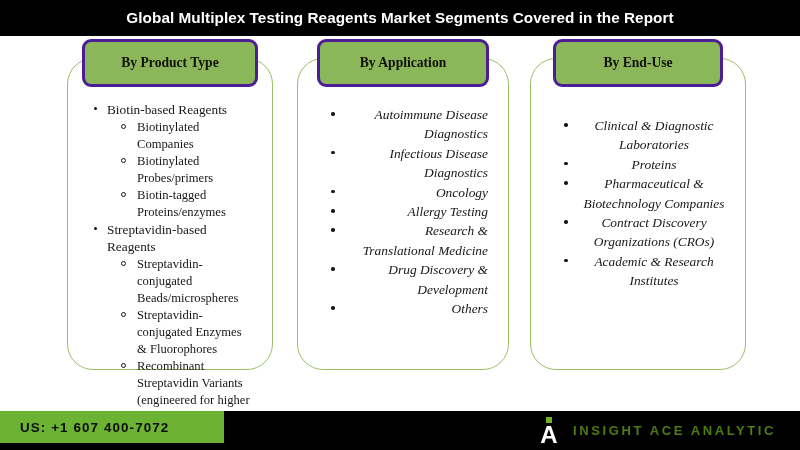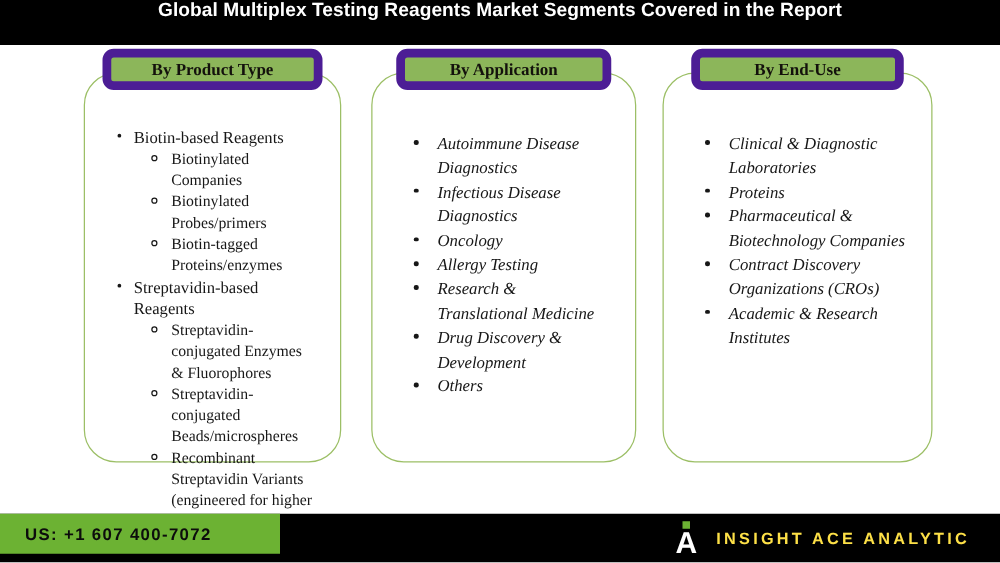--- a/index.html
+++ b/index.html
@@ -18,21 +18,21 @@
 
   
   .title-bar {
     position: absolute;
     left: 0;
     top: 0;
     width: 800px;
     height: 36px;
     background: #000000;
     display: flex;
-    align-items: flex-start;
+    align-items: center;
     justify-content: center;
   }
   .title-bar .title-text {
     color: #ffffff;
     font-family: "Liberation Sans", sans-serif;
     font-weight: bold;
     font-size: 15.3px;
     letter-spacing: 0.05px;
     white-space: nowrap;
   }
@@ -49,30 +49,30 @@
 
   .card {
     position: absolute;
     top: 22px;
     border: 1.6px solid #9cbf66;
     border-radius: 26px;
     background: #ffffff;
     box-sizing: border-box;
   }
   .card-1 { left: 67px;  width: 206px; height: 312px; }
-  .card-2 { left: 297px; width: 212px; height: 312px; }
+  .card-2 { left: 297px; width: 212px; height: 312px; text-align: right; }
   .card-3 { left: 530px; width: 216px; height: 312px; }
 
   .card-header {
     position: absolute;
     top: -20px;
     background: #8cb65a;
-    border: 7px solid #4c1d95;
+    border: 3px solid #4c1d95;
     border-radius: 9px;
-    height: 33px;
+    height: 48px;
     display: flex;
     align-items: center;
     justify-content: center;
     box-sizing: border-box;
   }
   .card-1 .card-header { left: 14px;  right: 14px; }
   .card-2 .card-header { left: 19px;  right: 19px; }
   .card-3 .card-header { left: 22px;  right: 22px; }
 
   .card-header .header-text {
@@ -150,21 +150,21 @@
     font-style: italic;
   }
   .card-2 ul.lvl1 > li.item > .bullet-dot,
   .card-3 ul.lvl1 > li.item > .bullet-dot {
     left: 5px;
     top: 7px;
     width: 3.6px;
     height: 3.6px;
   }
   .card-2 .card-body { top: 34px; }
-  .card-3 .card-body { top: 34px; }
+  .card-3 .card-body { top: 45px; text-align: center; }
 
   
   .footer {
     position: absolute;
     left: 0;
     top: 411px;
     width: 800px;
     height: 39px;
     background: #000000;
   }
@@ -216,21 +216,21 @@
     width: 22px;
     height: 22px;
     color: #ffffff;
     font-family: "Liberation Sans", sans-serif;
     font-weight: bold;
     font-size: 24px;
     line-height: 22px;
     text-align: center;
   }
   .brand-name {
-    color: #fde047;
+    color: #4d7c0f;
     font-family: "Liberation Sans", sans-serif;
     font-weight: bold;
     font-size: 13px;
     letter-spacing: 2.6px;
     white-space: nowrap;
   }
 </style>
 </head>
 <body>
 
@@ -263,25 +263,25 @@
               <span>Biotin-tagged Proteins/enzymes</span>
             </li>
           </ul>
         </li>
         <li class="item">
           <span class="bullet-dot"></span>
           <span>Streptavidin-based Reagents</span>
           <ul class="lvl2">
             <li class="subitem">
               <span class="bullet-ring"></span>
+              <span>Streptavidin-conjugated Beads/microspheres</span>
+            </li>
+            <li class="subitem">
+              <span class="bullet-ring"></span>
               <span>Streptavidin-conjugated Enzymes &amp; Fluorophores</span>
-            </li>
-            <li class="subitem">
-              <span class="bullet-ring"></span>
-              <span>Streptavidin-conjugated Beads/microspheres</span>
             </li>
             <li class="subitem">
               <span class="bullet-ring"></span>
               <span>Recombinant Streptavidin Variants (engineered for higher stability)</span>
             </li>
             <li class="subitem">
               <span class="bullet-ring"></span>
               <span> Others</span>
             </li>
           </ul>

